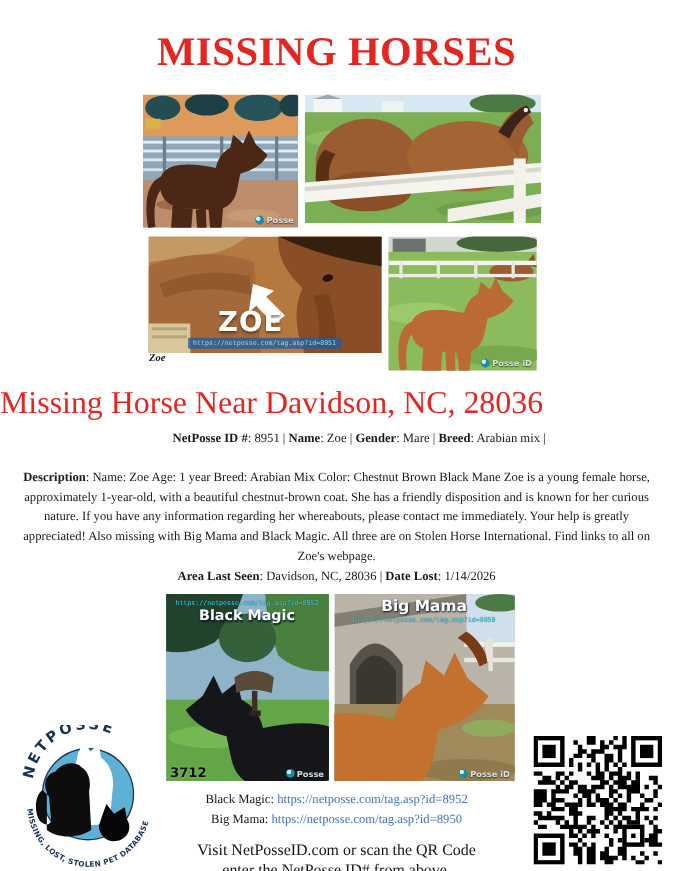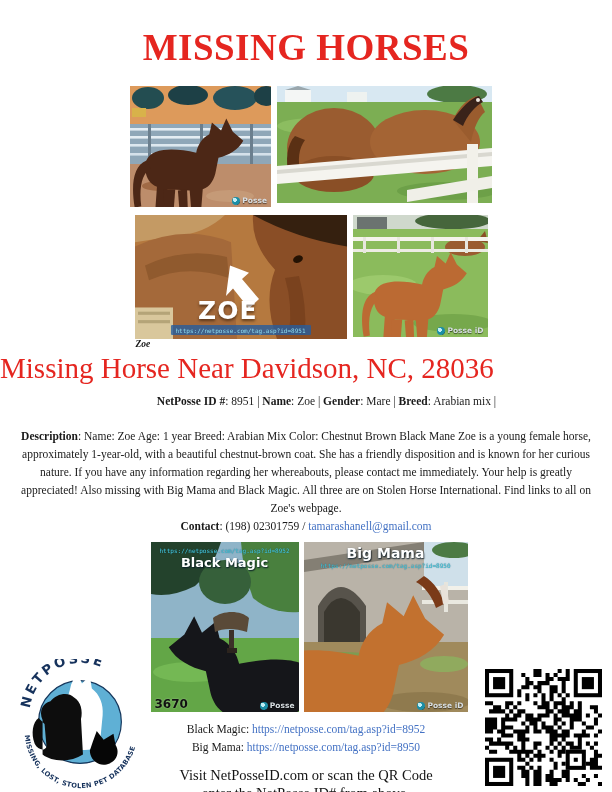--- a/index.html
+++ b/index.html
@@ -16,40 +16,40 @@
   a,.link{color:var(--link-blue,#4472c4);text-decoration:none;cursor:pointer;}
   .footer{margin-top:11px;text-align:center;font-size:14.5px;line-height:17.5px;color:#141414;}
   
   .grid-top{width:372px;margin:17px auto 0;padding-left:10px;}
   .prow{display:flex;gap:6px;justify-content:center;align-items:flex-start;}
   .prow2{margin-top:8px;}
   figure{margin:0;position:relative;}
   figure svg.scene{display:block;width:100%;height:100%;}
   .ph-sunset{width:141px;height:121px;}
   .ph-pair{width:215px;height:117px;}
-  .ph-zoe{width:212px;height:124px;}
+  .ph-zoe{width:212px;height:106px;}
   .ph-foal{width:135px;height:122px;}
   .grid-bottom{display:flex;gap:5px;justify-content:center;margin-top:7px;padding-left:6px;}
   .ph-bmagic{width:148px;height:170px;}
   .ph-bmama{width:164px;height:170px;}
   
   .ph-title{position:absolute;left:0;right:0;text-align:center;color:#fff;
      font-family:"DejaVu Sans",sans-serif;font-weight:bold;
      text-shadow:0 1px 2px rgba(10,40,60,.75),1px 1px 1px rgba(0,0,0,.5);}
   .ph-url{position:absolute;left:0;right:0;text-align:center;color:var(--watermark-teal,#49d0e2);
      font-family:"DejaVu Sans Mono",monospace;font-size:6px;text-shadow:0 0 1px rgba(0,40,70,.8);white-space:nowrap;}
   .zoe-big{position:absolute;left:30%;bottom:14px;font-family:"DejaVu Sans",sans-serif;
      font-weight:bold;font-size:25px;color:#fff;text-shadow:0 2px 3px rgba(40,20,5,.6);letter-spacing:1px;}
   .url-bar{position:absolute;bottom:4px;left:50%;transform:translateX(-50%);
      background:rgba(38,92,158,.8);color:#8fdcee;font-family:"DejaVu Sans Mono",monospace;
      font-size:6px;padding:1.5px 5px;border-radius:1px;white-space:nowrap;}
   .zoe-cap{position:absolute;top:100%;left:1px;font-weight:bold;font-style:italic;font-size:9.5px;color:#111;}
   .corner-id{position:absolute;bottom:1px;left:4px;font-family:"DejaVu Sans",sans-serif;
      font-weight:bold;font-size:12px;color:#101010;text-shadow:0 0 2px rgba(255,255,255,.4);}
-  .wm{position:absolute;bottom:2px;right:4px;display:flex;align-items:flex-end;gap:2px;
+  .wm{position:absolute;bottom:2px;right:4px;display:flex;align-items:flex-start;gap:2px;
      font-family:"DejaVu Sans",sans-serif;font-weight:bold;font-size:7.5px;color:#d9dfe3;
      text-shadow:0 1px 1px rgba(0,0,0,.55);}
   .swirl{display:inline-block;width:8px;height:8px;border-radius:50%;
      background:radial-gradient(circle at 35% 35%,#bfeef5 0 25%,#1b8ea6 30% 70%,#0e4d5e 75%);}
   
   .logo{position:absolute;left:12px;bottom:3px;width:136px;height:130px;}
   .logo text{font-family:"DejaVu Sans",sans-serif;font-weight:bold;fill:#16325c;}
   .logo-disc{fill:var(--logo-blue,#5fb0d5);stroke:#14365c;stroke-width:1.2;}
   .qr{position:absolute;right:10px;bottom:6px;width:117px;height:117px;background:#fff;}
 </style>
@@ -176,43 +176,43 @@
   <div class="subtitle">Missing Horse Near Davidson, NC, 28036</div>
 
   <p class="meta first">
     <span class="b">NetPosse ID #</span><span>: 8951 | </span><span class="b">Name</span><span>: Zoe | </span><span class="b">Gender</span><span>: Mare | </span><span class="b">Breed</span><span>: Arabian mix |</span>
   </p>
 
   <p class="desc">
     <span class="b">Description</span><span>: Name: Zoe Age: 1 year Breed: Arabian Mix Color: Chestnut Brown Black Mane Zoe is a young female horse, approximately 1-year-old, with a beautiful chestnut-brown coat. She has a friendly disposition and is known for her curious nature. If you have any information regarding her whereabouts, please contact me immediately. Your help is greatly appreciated! Also missing with Big Mama and Black Magic. All three are on Stolen Horse International. Find links to all on Zoe's webpage.</span>
   </p>
 
-
   <p class="meta">
-    <span class="b">Contact</span><span>: (198) 02301759 / </span><a class="link">tamarashanell@gmail.com</a>
-  </p>
+    <span class="b">Area Last Seen</span><span>: Davidson, NC, 28036 | </span><span class="b">Date Lost</span><span>: 1/14/2026</span>
+  </p>
+
 
   <div class="grid-bottom">
     <figure class="ph-bmagic">
       <svg class="scene" viewBox="0 0 148 170" preserveAspectRatio="none">
         <rect width="148" height="100" fill="#8fb4c8"></rect>
         <path d="M0,0 L70,0 Q60,30 44,44 Q20,56 0,52 Z" fill="#23422c"></path>
         <path d="M90,0 L148,0 L148,70 Q120,72 102,56 Q92,30 90,0 Z" fill="#49803e"></path>
         <ellipse cx="74" cy="40" rx="26" ry="22" fill="#36603a"></ellipse>
         <rect x="0" y="96" width="148" height="74" fill="#63a647"></rect>
         <ellipse cx="40" cy="130" rx="38" ry="10" fill="#74b854"></ellipse>
         <ellipse cx="110" cy="158" rx="40" ry="9" fill="#539440"></ellipse>
         <use href="#horse" transform="translate(8,44) scale(1.32,1.24)" fill="#15161a"></use>
         <path d="M62,76 C72,68 90,68 98,76 L96,90 C84,86 72,86 64,90 Z" fill="#5a4a38"></path>
         <rect x="78" y="88" width="5" height="20" fill="#3c3028"></rect>
         <rect x="76" y="106" width="10" height="5" fill="#2c241e"></rect>
       </svg>
       <div class="ph-url" style="top:5px">https://netposse.com/tag.asp?id=8952</div>
       <div class="ph-title" style="top:13px;font-size:13px">Black Magic</div>
-      <div class="corner-id">3670</div>
+      <div class="corner-id">3712</div>
       <div class="wm">
         <span class="swirl"></span>
         <span>Posse</span>
       </div>
     </figure>
 
     <figure class="ph-bmama">
       <svg class="scene" viewBox="0 0 164 170" preserveAspectRatio="none">
         <rect width="164" height="170" fill="#b9b3a8"></rect>
         <polygon points="0,18 120,0 120,12 0,30" fill="#847f74"></polygon>

